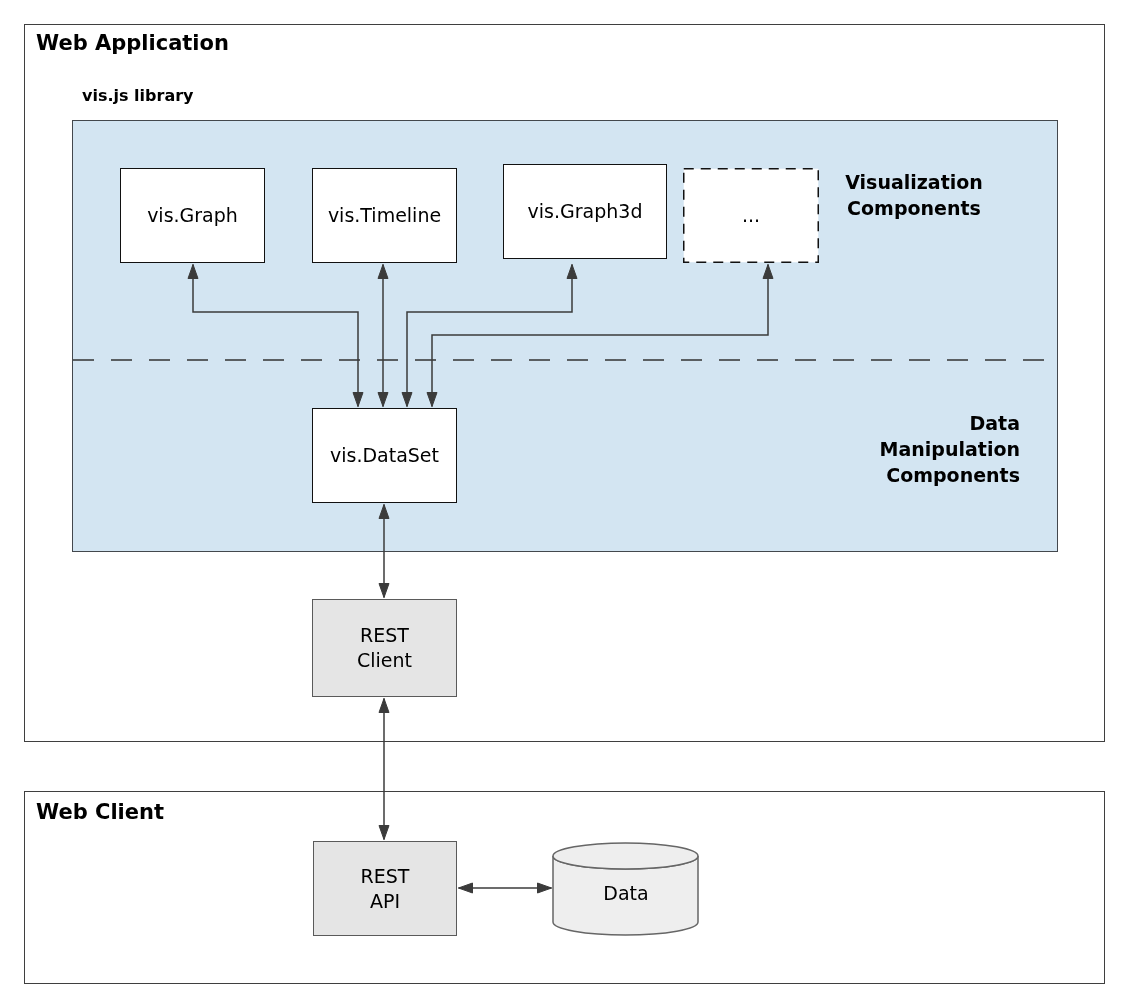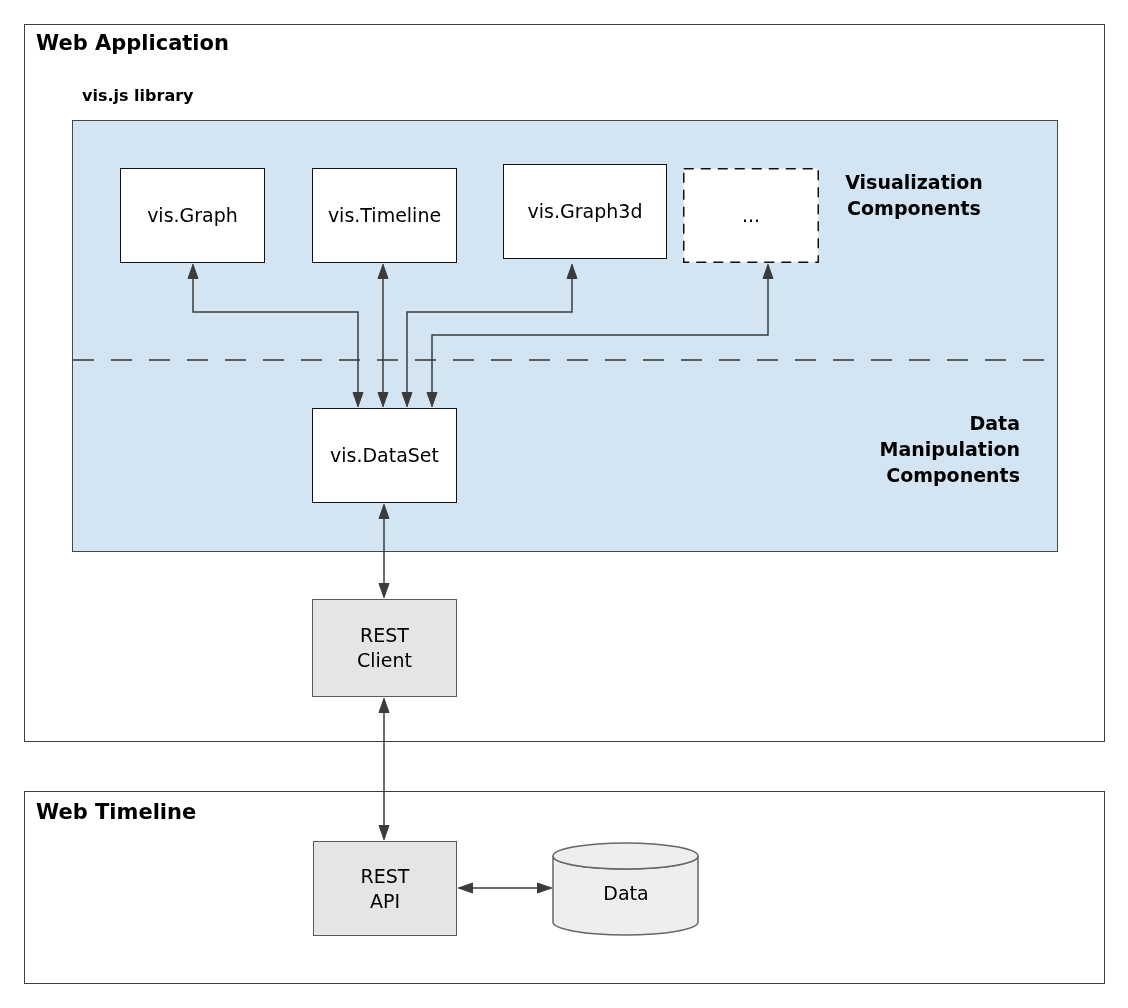--- a/index.html
+++ b/index.html
@@ -65,21 +65,21 @@
 </head>
 <body>
 
 <div id="canvas">
 
   <div id="webapp-frame" class="frame"></div>
   <div id="webservice-frame" class="frame"></div>
 
   <div id="webapp-title" class="frame-title">Web Application</div>
   <div id="visjs-label">vis.js library</div>
-  <div id="webservice-title" class="frame-title">Web Timeline</div>
+  <div id="webservice-title" class="frame-title">Web Client</div>
 
   <div id="blue-panel"></div>
 
   <svg id="overlay" width="1128" height="1008" viewBox="0 0 1128 1008">
     <defs>
       <marker id="arr" markerUnits="userSpaceOnUse" viewBox="0 0 16 12" markerWidth="16" markerHeight="12" refX="15" refY="6" orient="auto-start-reverse">
         <path d="M1,1 L15,6 L1,11 Z" fill="#3b3b3b" stroke="#3b3b3b"></path>
       </marker>
     </defs>
 

